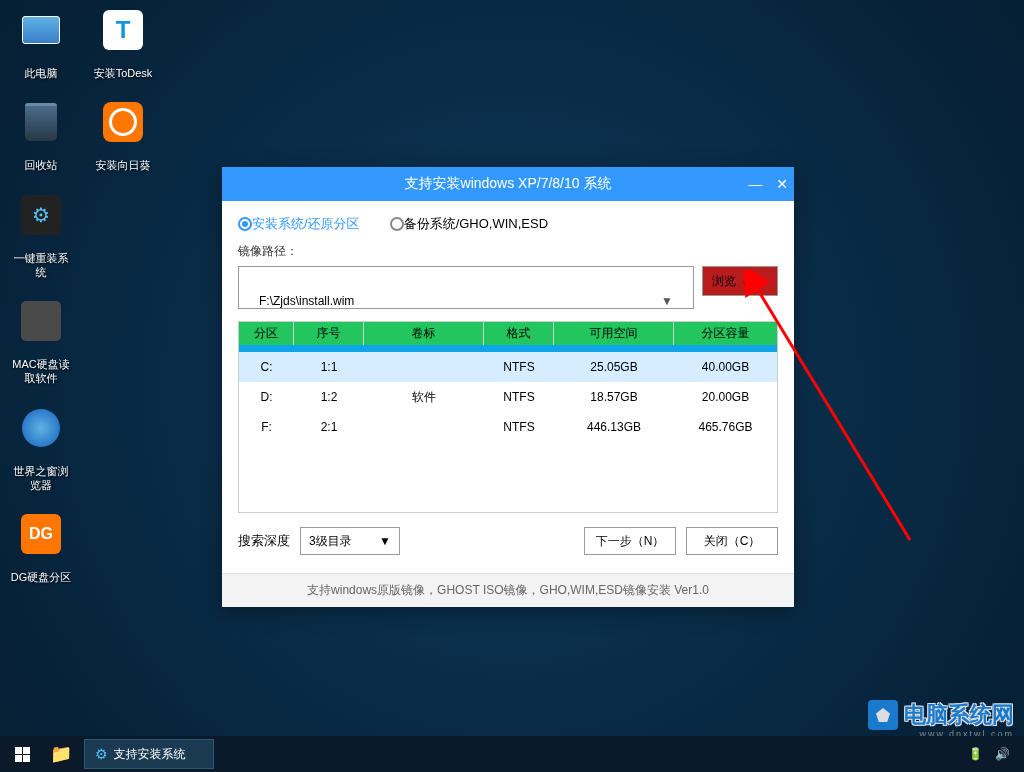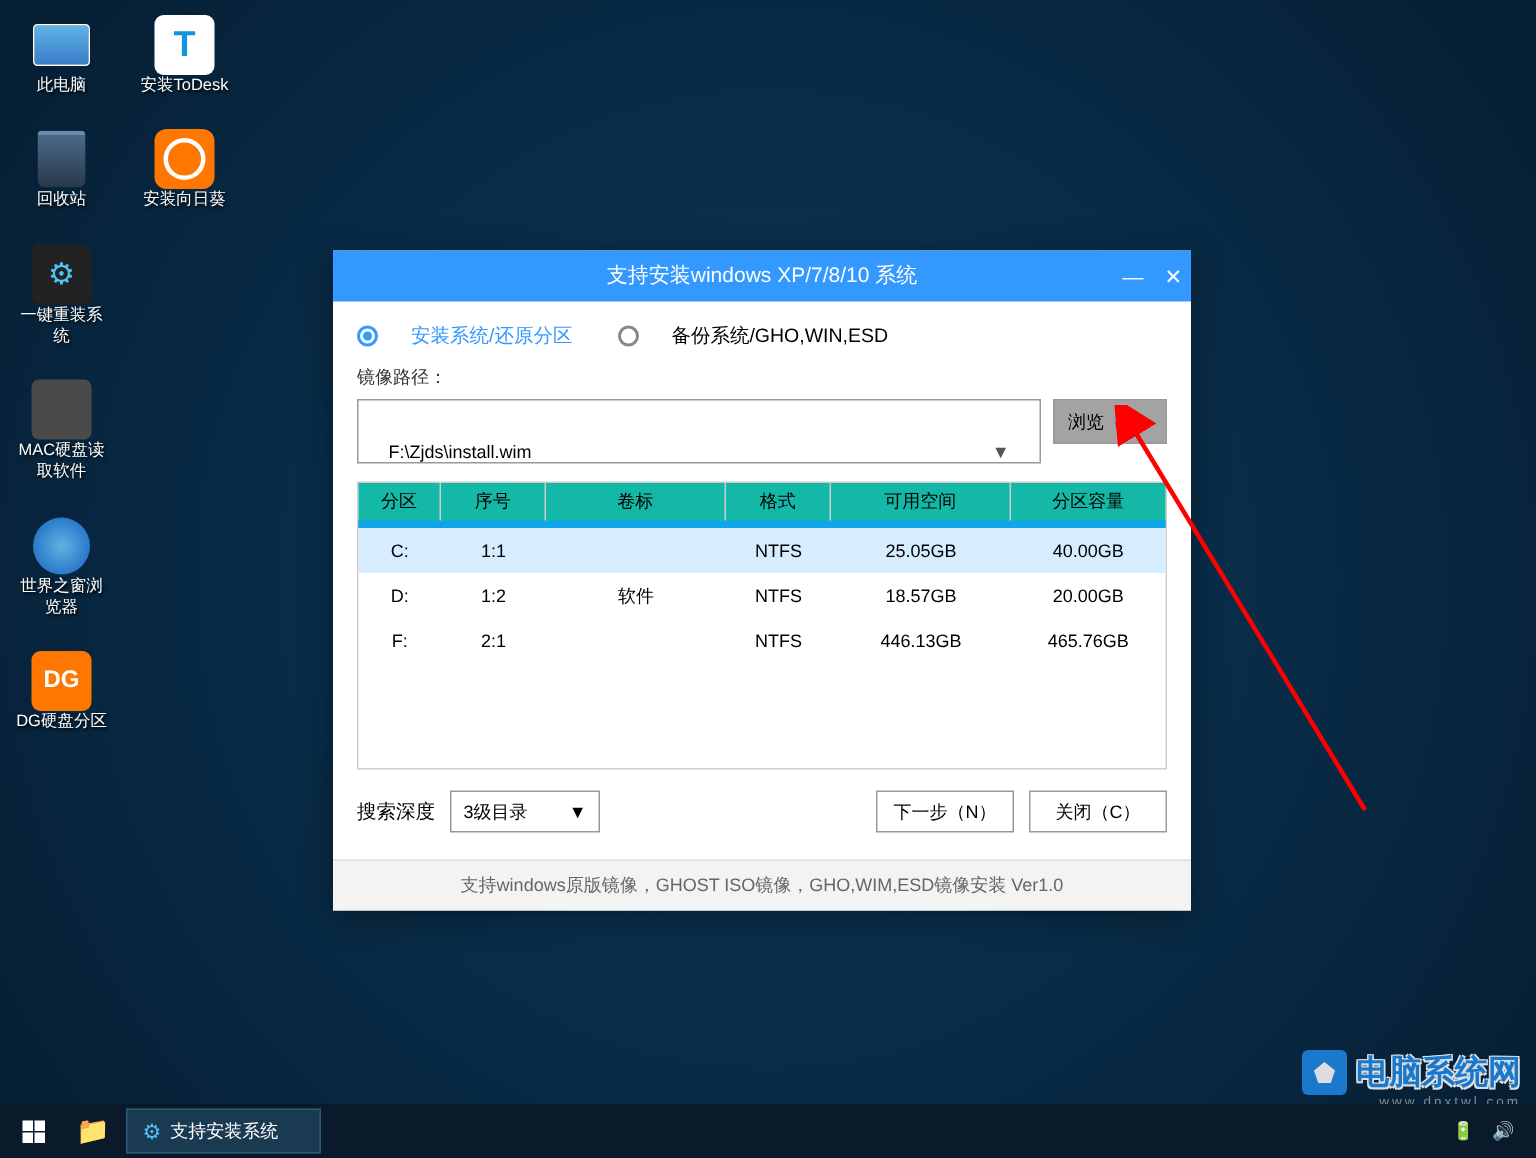--- a/index.html
+++ b/index.html
@@ -4,21 +4,21 @@
 <style>
 * { margin: 0; padding: 0; box-sizing: border-box; font-family: "Microsoft YaHei", Arial, sans-serif; }
 body { width: 1024px; height: 772px; background: radial-gradient(circle at center, #0d3a5c 0%, #051e33 100%); position: relative; overflow: hidden; }
 
 
 .desktop { position: absolute; top: 10px; left: 10px; }
 .icon-col { display: flex; flex-direction: column; gap: 22px; }
 .icon-row { display: flex; gap: 20px; }
 .desktop-icon { width: 62px; display: flex; flex-direction: column; align-items: center; cursor: pointer; }
 .desktop-icon .ico { width: 40px; height: 40px; display: flex; align-items: center; justify-content: center; font-size: 28px; }
-.desktop-icon .lbl { color: #fff; font-size: 11px; text-align: center; margin-top: 0; text-shadow: 1px 1px 2px #000; line-height: 1.3; }
+.desktop-icon .lbl { color: #fff; font-size: 11px; text-align: center; margin-top: 16px; text-shadow: 1px 1px 2px #000; line-height: 1.3; }
 
 
 .ico-pc { width: 38px; height: 28px; background: linear-gradient(#5eb3e4, #3a7dc8); border: 1px solid #fff; border-radius: 3px; }
 .ico-app { width: 40px; height: 40px; background: #fff; border-radius: 6px; display: flex; align-items: center; justify-content: center; font-size: 24px; color: #1296db; font-weight: bold; }
 .ico-bin { width: 32px; height: 38px; background: linear-gradient(#4a6a88, #283848); border-radius: 3px 3px 5px 5px; border-top: 3px solid #6a8aa8; }
 .ico-orange { width: 40px; height: 40px; background: #ff7700; border-radius: 8px; display: flex; align-items: center; justify-content: center; }
 .ico-orange::before { content: ""; width: 22px; height: 22px; border: 3px solid #fff; border-radius: 50%; }
 .ico-reinstall { width: 40px; height: 40px; background: #222; border-radius: 6px; display: flex; align-items: center; justify-content: center; font-size: 20px; }
 .ico-reinstall::before { content: "⚙"; color: #4fc3f7; }
 .ico-mac { width: 40px; height: 40px; background: #4a4a4a; border-radius: 5px; display: flex; align-items: center; justify-content: center; color: #bbb; font-size: 22px; }
@@ -29,36 +29,36 @@
 
 
 .dialog { position: absolute; left: 222px; top: 167px; width: 572px; background: #fff; box-shadow: 0 4px 20px rgba(0,0,0,0.4); }
 .titlebar { background: #3399ff; height: 34px; display: flex; align-items: center; justify-content: center; position: relative; }
 .titlebar .title { color: #fff; font-size: 14px; }
 .titlebar .controls { position: absolute; right: 6px; display: flex; gap: 14px; color: #fff; font-size: 14px; }
 .titlebar .controls span { cursor: pointer; }
 
 .dialog-body { padding: 14px 16px 8px 16px; }
 .radio-row { display: flex; gap: 30px; margin-bottom: 10px; font-size: 13px; }
-.radio-opt { display: flex; align-items: center; gap: 22px; cursor: pointer; }
+.radio-opt { display: flex; align-items: center; gap: 0; cursor: pointer; }
 .radio-circle { width: 14px; height: 14px; border: 2px solid #888; border-radius: 50%; display: flex; align-items: center; justify-content: center; }
 .radio-circle.checked { border-color: #3399ff; }
 .radio-circle.checked::after { content: ""; width: 6px; height: 6px; background: #3399ff; border-radius: 50%; }
 .radio-opt.active { color: #3399ff; }
 
 .field-label { font-size: 12px; color: #333; margin-bottom: 6px; }
 .path-row { display: flex; gap: 8px; margin-bottom: 12px; }
 .path-input { flex: 1; border: 1px solid #999; height: 43px; display: flex; align-items: flex-end; padding: 0 20px; font-family: monospace; font-size: 12px; justify-content: space-between; }
 .path-input .arrow { color: #555; }
-.browse-btn { width: 76px; height: 30px; border: 1px solid #999; background: #a3a3a3; font-size: 12px; cursor: pointer; display: flex; align-items: center; justify-content: center; }
+.browse-btn { width: 76px; height: 30px; border: 1px solid #999; background: #b91c1c; font-size: 12px; cursor: pointer; display: flex; align-items: center; justify-content: center; }
 
 
 .tbl { border: 1px solid #ccc; }
 .tbl-row { display: flex; height: 30px; font-size: 12px; }
-.tbl-header { background: #14b8a6; border-bottom: 5px solid #0ea5e9; }
+.tbl-header { background: #22c55e; border-bottom: 7px solid #0ea5e9; }
 .tbl-header .cell { border-right: 1px solid #ccc; }
 .tbl-header .cell:last-child { border-right: none; }
 .tbl-body .tbl-row { cursor: pointer; }
 .tbl-body .tbl-row.selected { background: #d6ecff; }
 .cell { display: flex; align-items: center; justify-content: center; }
 .c1 { width: 55px; } .c2 { width: 70px; } .c3 { width: 120px; } .c4 { width: 70px; } .c5 { width: 120px; } .c6 { flex: 1; }
 .tbl-body-area { height: 160px; }
 
 .bottom-row { display: flex; align-items: center; margin-top: 14px; gap: 10px; }
 .depth-label { font-size: 13px; }

